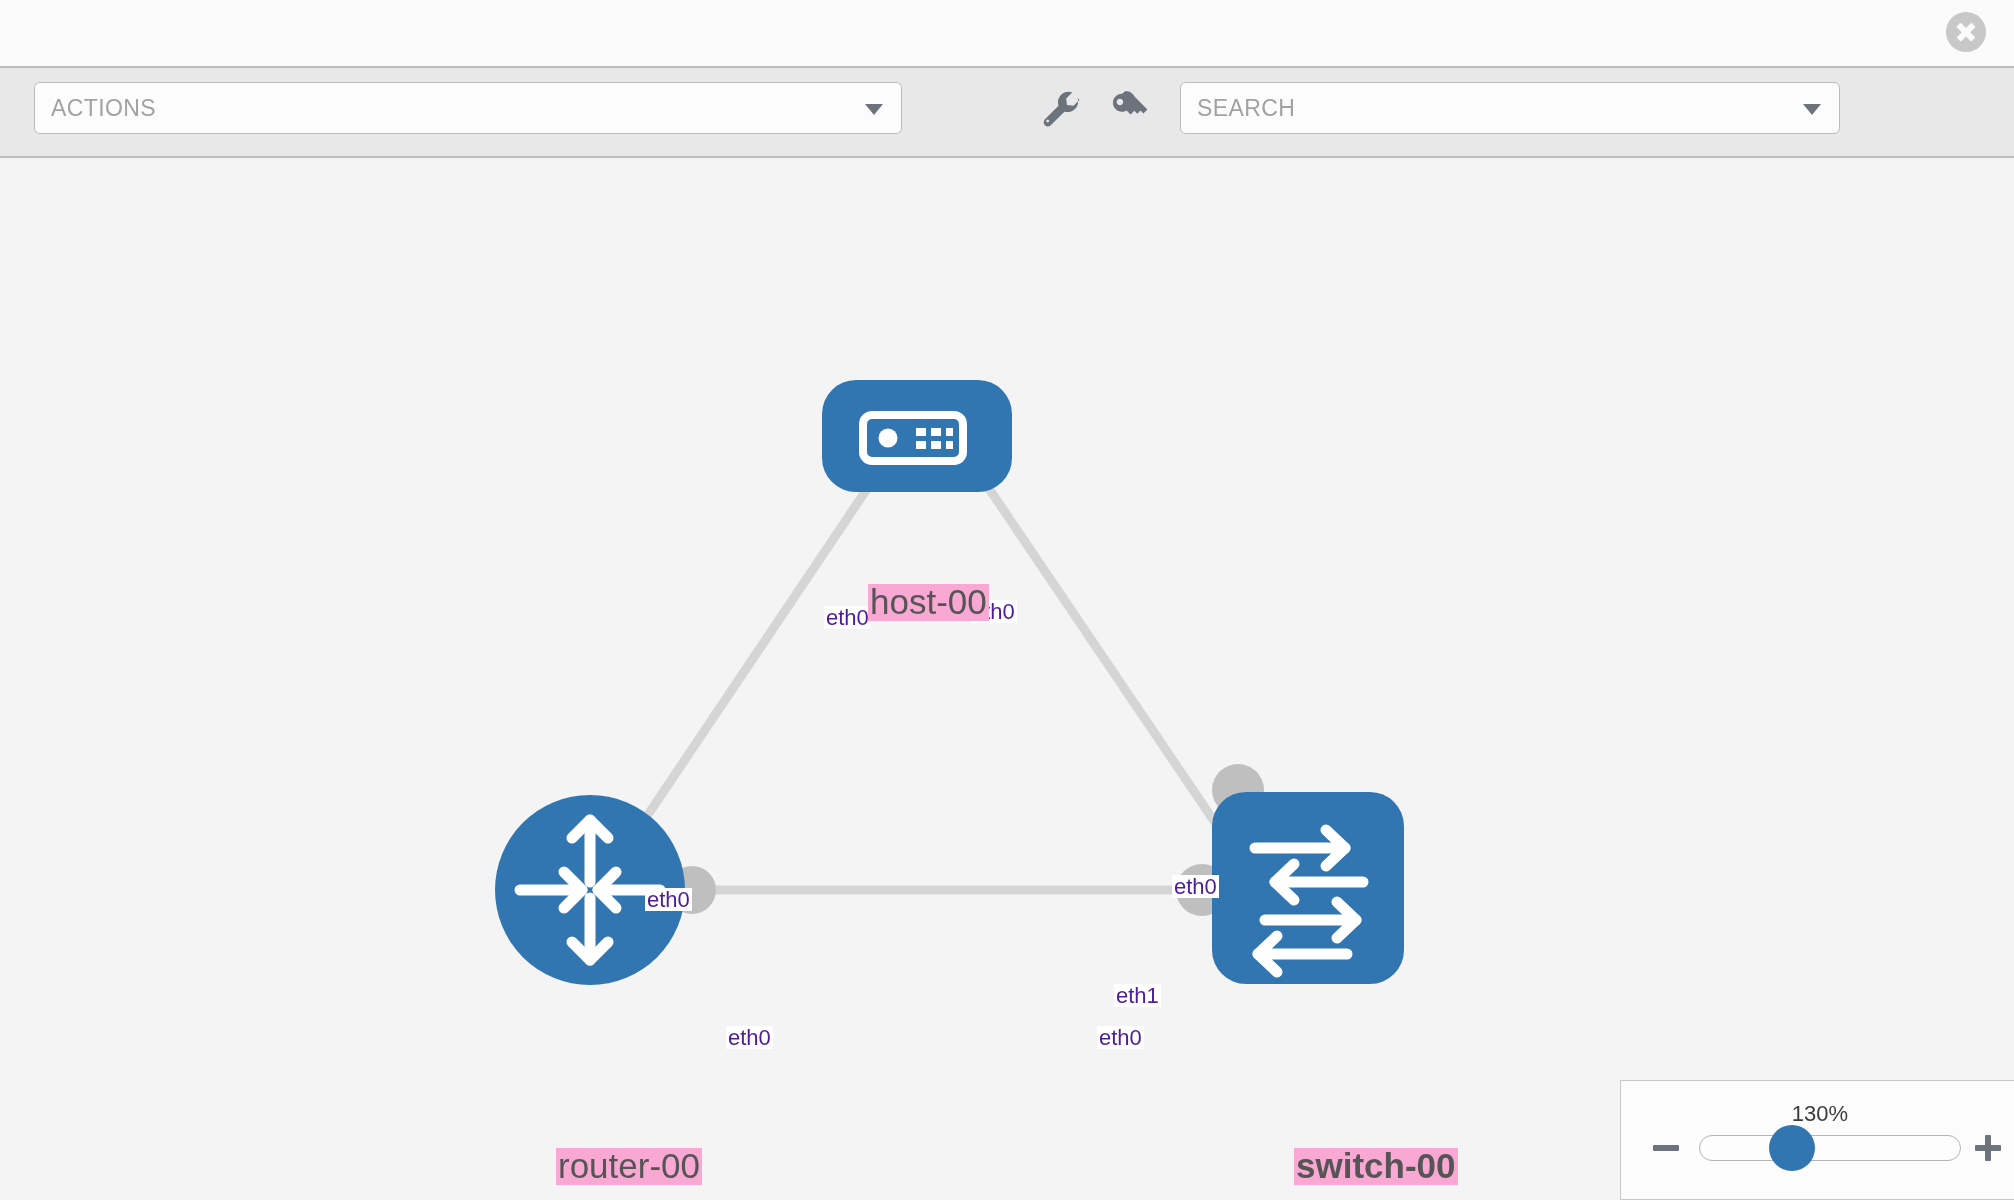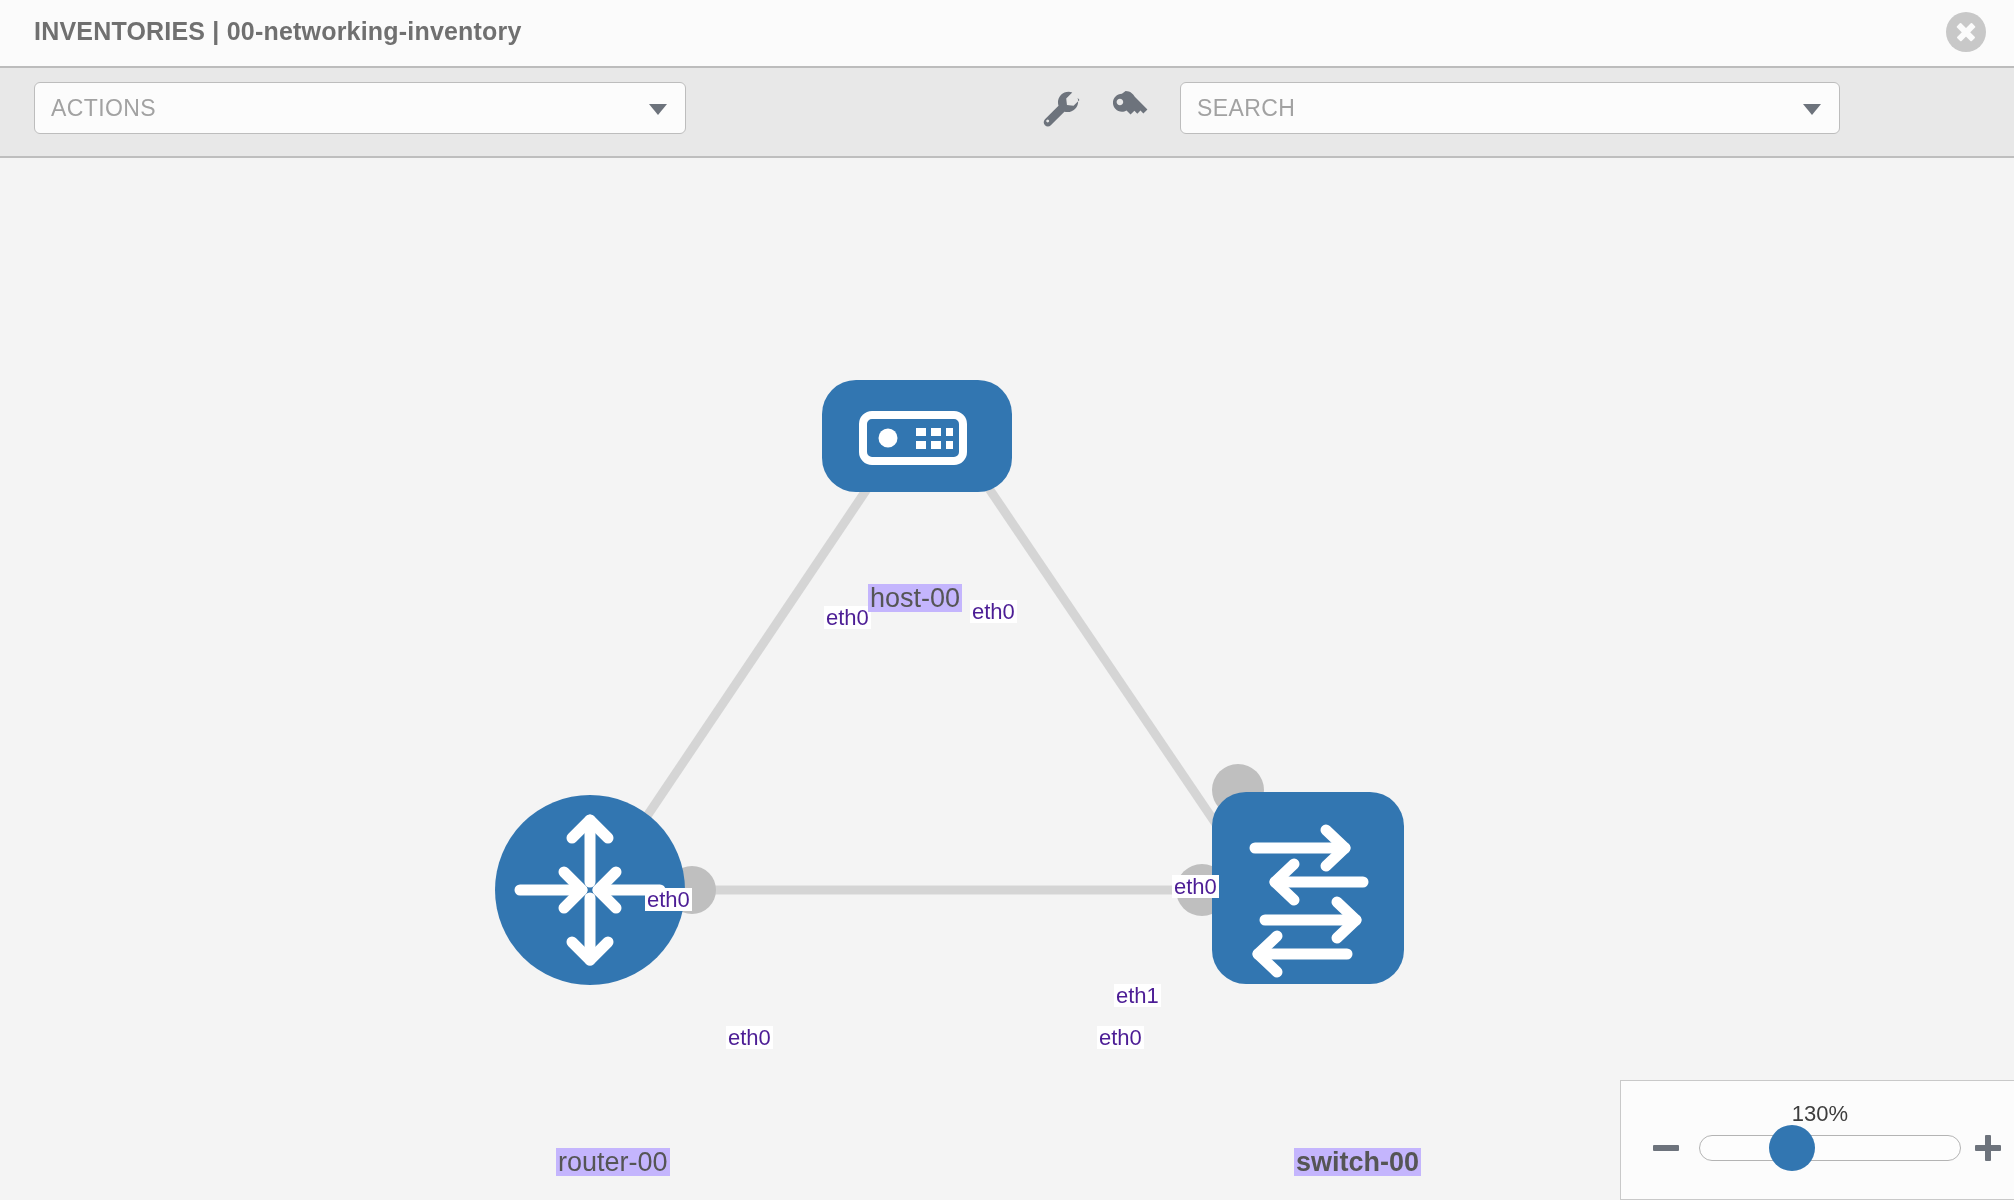--- a/index.html
+++ b/index.html
@@ -75,21 +75,21 @@
     letter-spacing: 0.4px;
   }
   .select-box .caret {
     position: absolute;
     right: 18px; top: 21px;
     width: 0; height: 0;
     border-left: 9px solid transparent;
     border-right: 9px solid transparent;
     border-top: 11px solid #6d737c;
   }
-  #actions-select { left: 34px; top: 82px; width: 652px; }
+  #actions-select { left: 34px; top: 82px; width: 868px; }
   #search-select  { left: 1180px; top: 82px; width: 660px; }
 
   .tool-icon {
     position: absolute;
     top: 88px;
     width: 44px; height: 44px;
     cursor: pointer;
     color: #6d737c;
   }
   #wrench-icon { left: 1040px; }
@@ -106,23 +106,23 @@
   }
   .topology-svg {
     position: absolute;
     left: 0; top: 0;
     width: 2014px; height: 1040px;
   }
 
   
   .node-label {
     position: absolute;
-    font-size: 27px;
+    font-size: 35px;
     color: #555;
-    background: #c4b5fd;
+    background: #f9a8d4;
     white-space: nowrap;
     line-height: 1.05;
     padding: 0 2px;
   }
   .iface-label {
     position: absolute;
     font-size: 22px;
     color: #4c1d95;
     background: #ffffff;
     white-space: nowrap;
@@ -175,21 +175,20 @@
     width: 46px; height: 46px;
     border-radius: 50%;
     background: #3276b1;
     cursor: pointer;
   }
 </style>
 </head>
 <body>
 
 <div class="header">
-  <div class="header-title">INVENTORIES | 00-networking-inventory</div>
   <div class="close-btn">
     <span class="bar b1"></span>
     <span class="bar b2"></span>
   </div>
 </div>
 
 <div class="toolbar"></div>
 
 <div class="select-box" id="actions-select">
   <span class="sel-label">ACTIONS</span>

